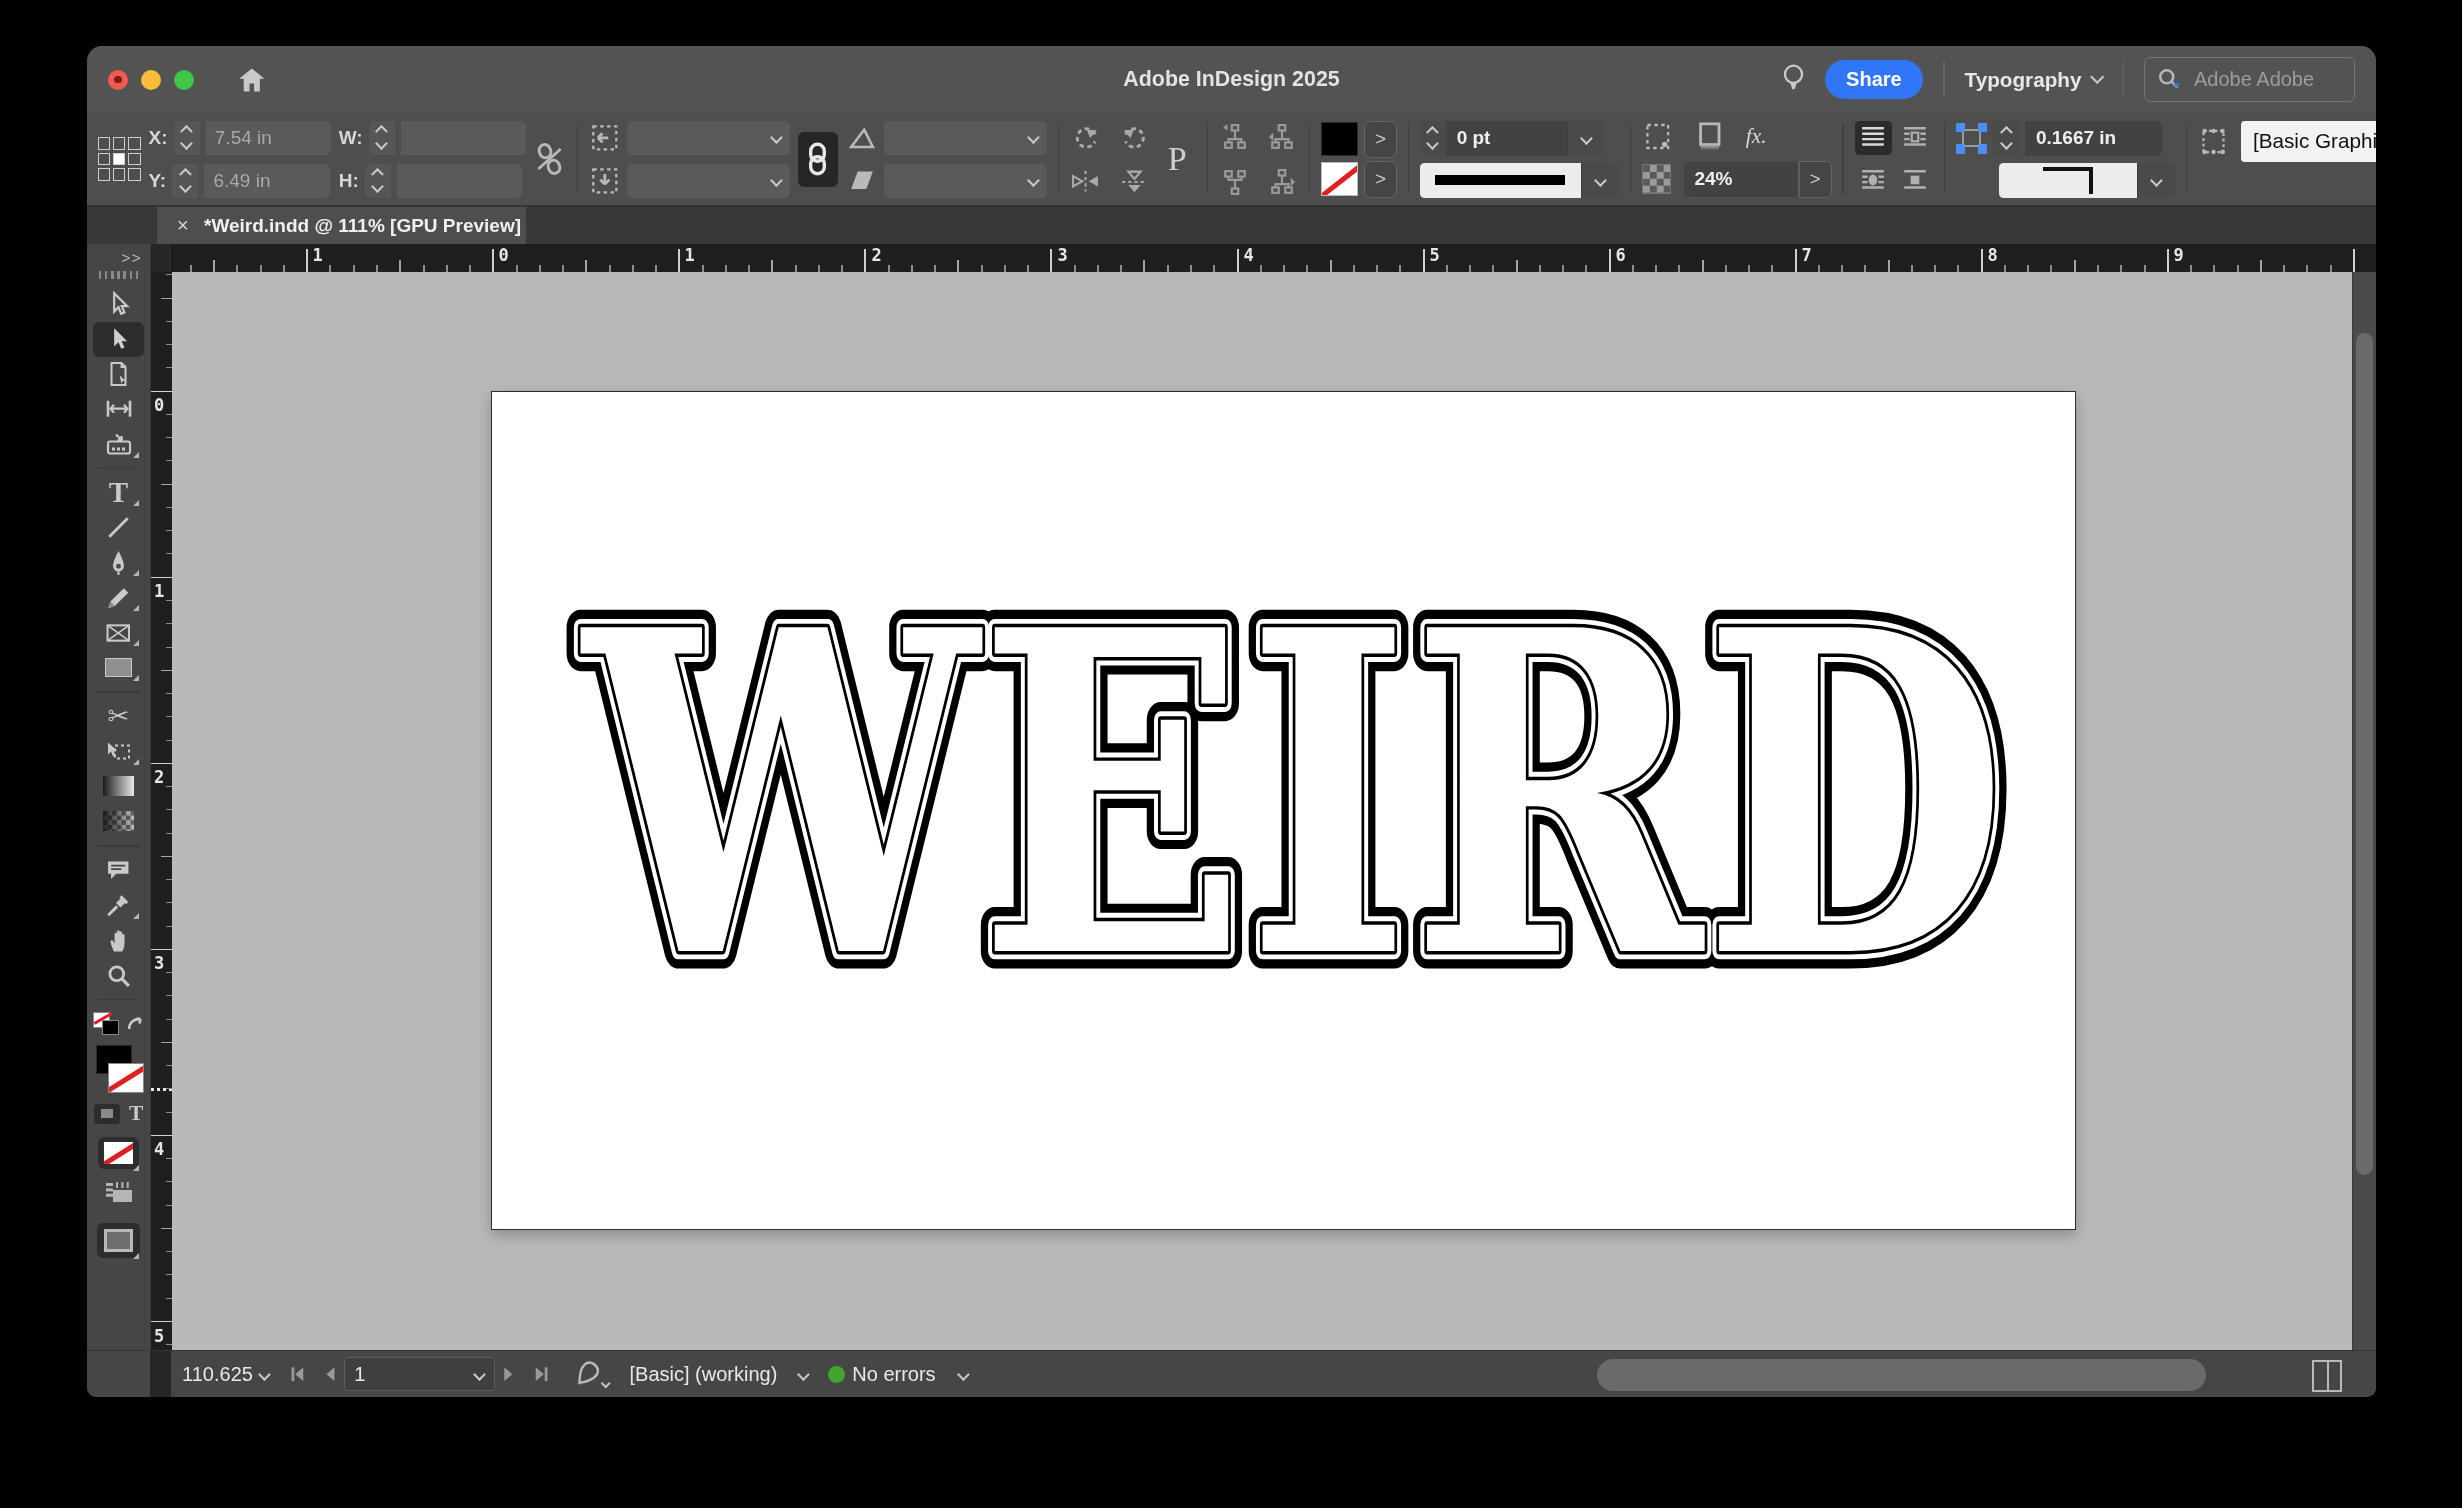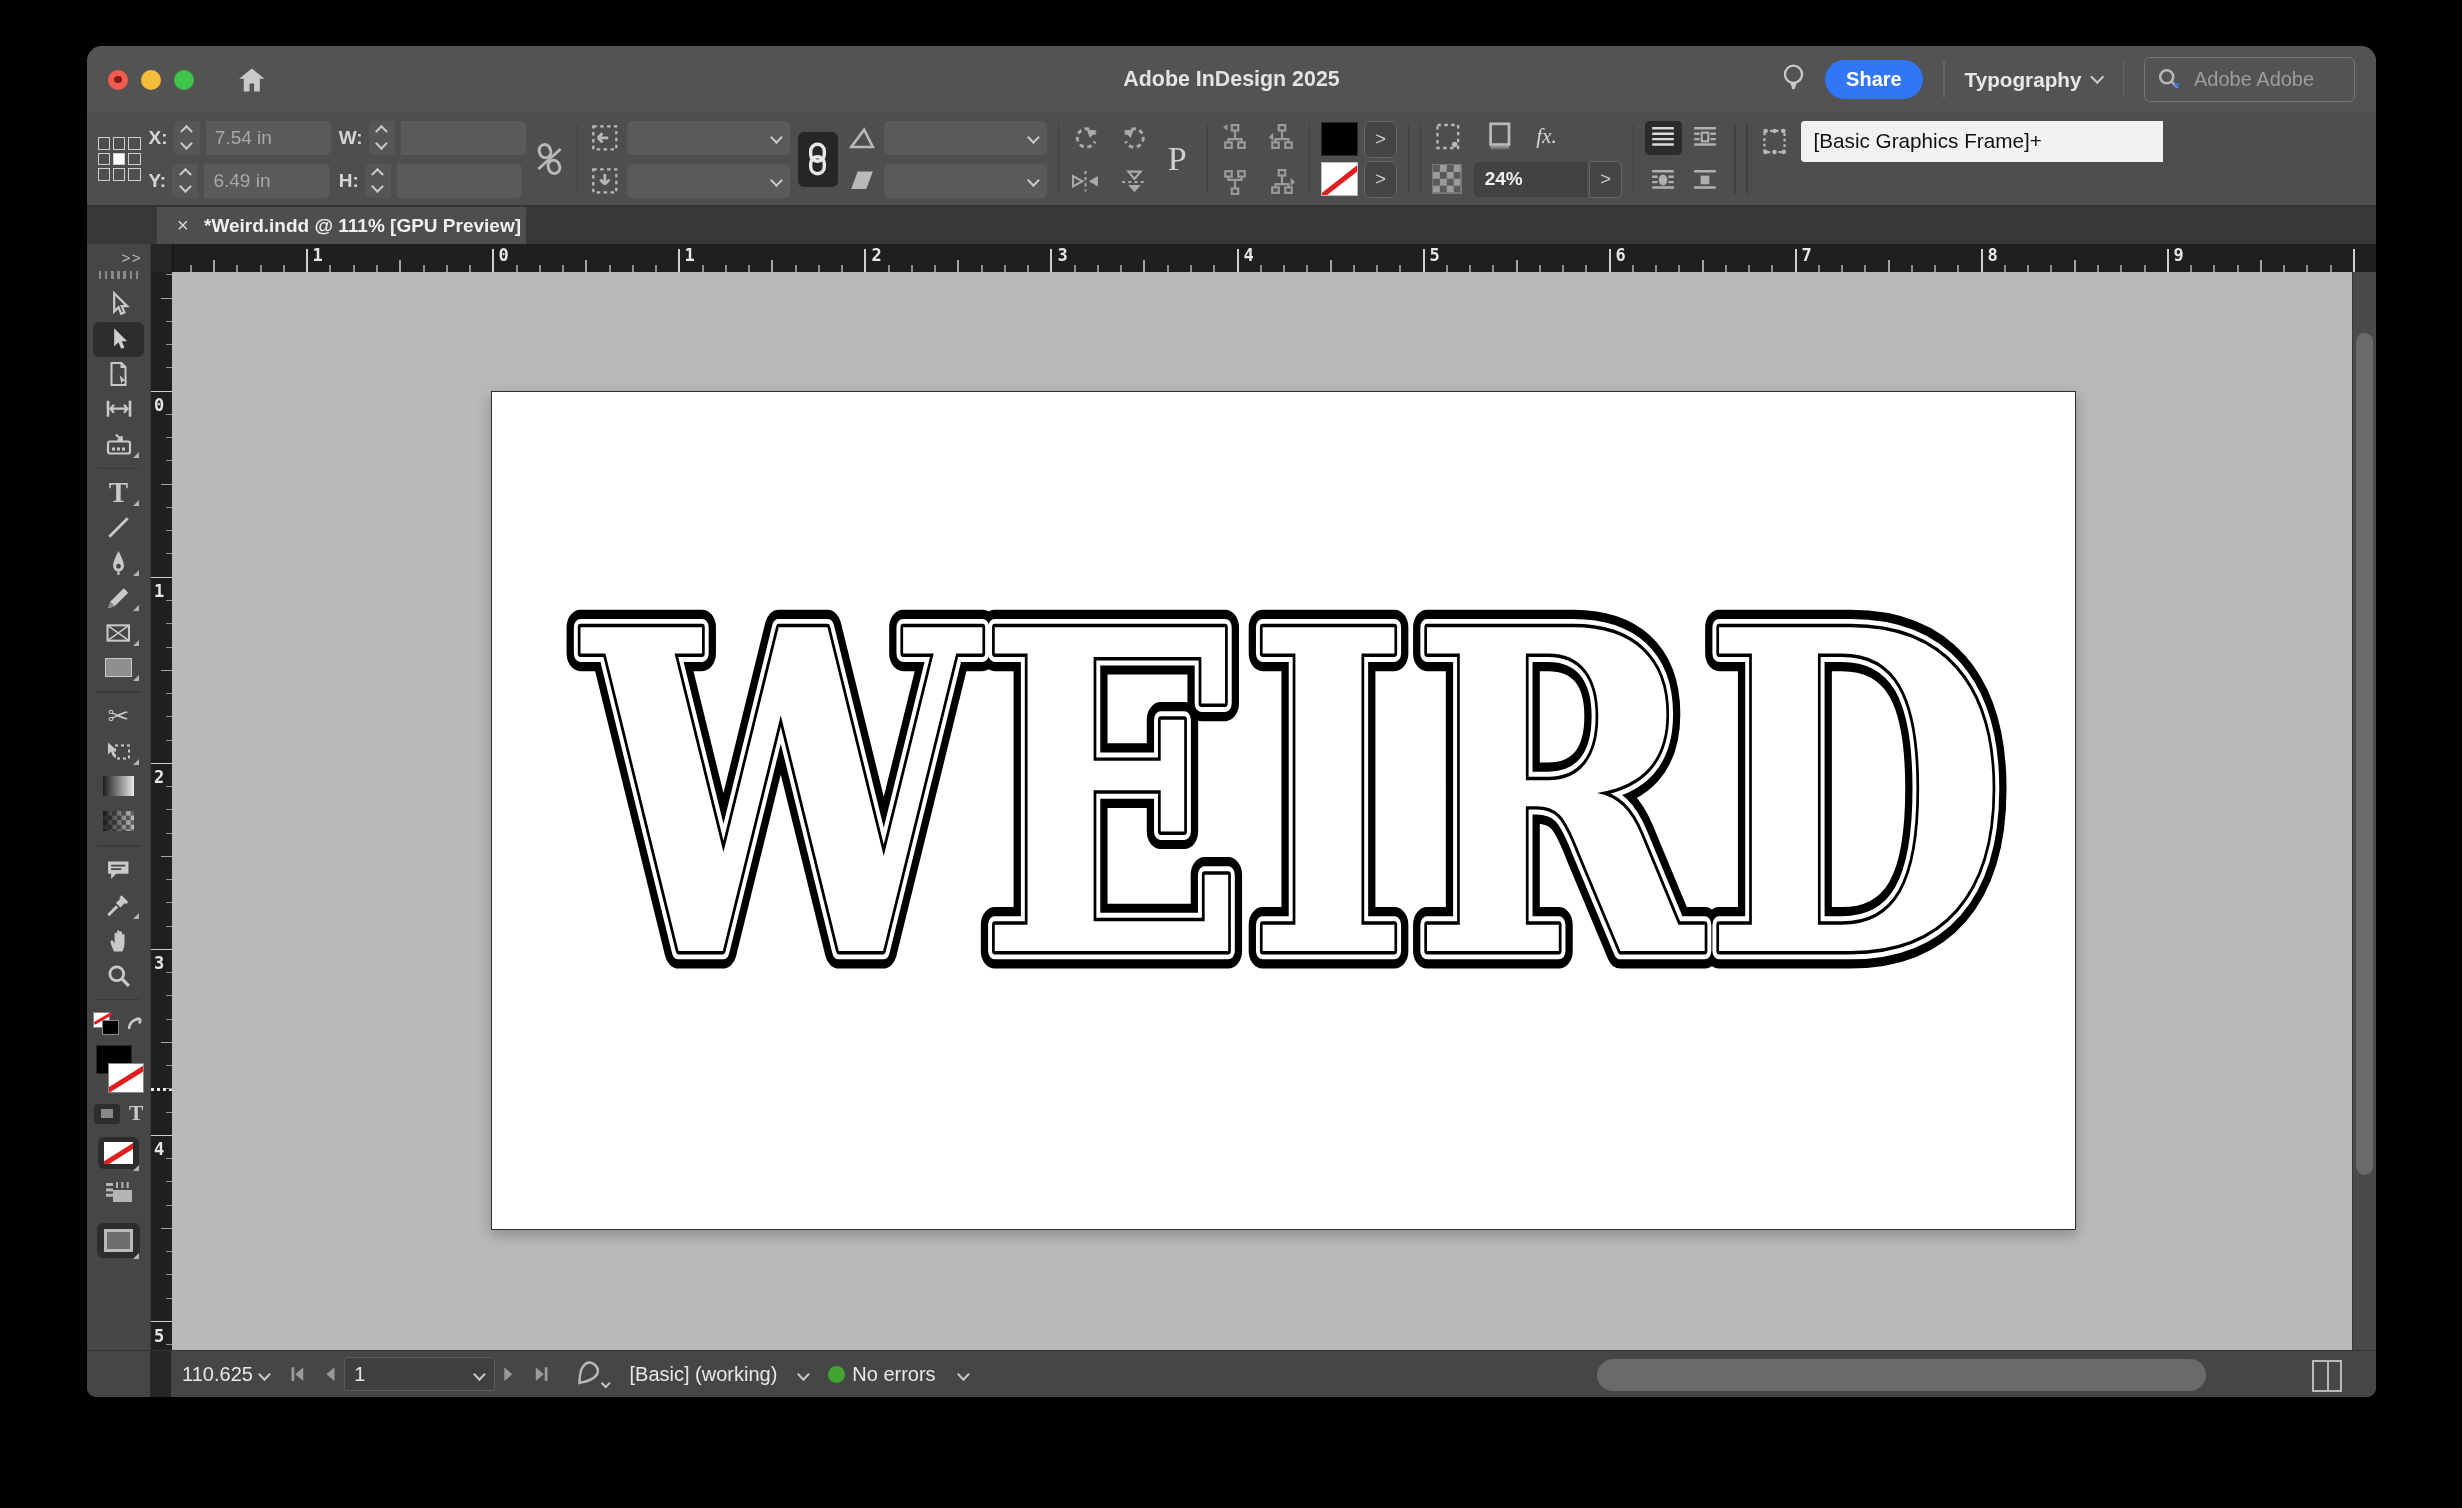--- a/index.html
+++ b/index.html
@@ -393,20 +393,42 @@
         </div>
         <div class="row">
           <span class="swatch-none"></span>
           <span class="gtbtn">&gt;</span>
         </div>
       </div>
     </div>
 
     <div class="gdiv"></div>
 
+    <div class="grp">
+      <div class="col2">
+        <div class="row" style="gap:0">
+          <span class="stp" style="background:#4a4a4a">
+                <i class="cup"></i>
+                <i class="cdn2"></i>
+              </span>
+          <span class="valbox" style="width:100px">0 pt</span>
+          <span class="chvbtn">
+                <i class="cdn2"></i>
+              </span>
+        </div>
+        <div class="row" style="gap:0">
+          <span class="strokeswatch">
+                <span></span>
+              </span>
+          <span class="chvbtn">
+                <i class="cdn2"></i>
+              </span>
+        </div>
+      </div>
+    </div>
 
     <div class="gdiv"></div>
 
     <div class="grp">
       <div class="col2">
         <div class="row" style="gap:20px">
           <span class="sq">
             <svg class="ic" width="27.6" height="31" viewBox="0 0 24 26">
                   <rect x="3" y="3" width="18" height="20" fill="none" stroke="#b9b9b9" stroke-width="2" stroke-dasharray="3 3"></rect>
                   <circle cx="18" cy="20" r="2.4" fill="#b9b9b9"></circle>
@@ -463,20 +485,46 @@
                   <path d="M2 2 H22 M2 17 H22" stroke="#b0b0b0" stroke-width="2.2"></path>
                   <rect x="8" y="6" width="8" height="8" fill="#b0b0b0"></rect>
                 </svg>
           </span>
         </div>
       </div>
     </div>
 
     <div class="gdiv"></div>
 
+    <div class="grp">
+      <div class="col2">
+        <div class="row">
+          <span class="cornblue">
+                <b></b>
+                <i></i>
+                <i></i>
+                <i></i>
+                <i></i>
+              </span>
+          <span class="stp" style="background:#4a4a4a">
+                <i class="cup"></i>
+                <i class="cdn2"></i>
+              </span>
+          <span class="valbox" style="width:115px;border-radius:0 5.4px 5.4px 0">0.1667 in</span>
+        </div>
+        <div class="row" style="margin-left:43px;gap:0">
+          <span class="cornerswatch">
+                <span></span>
+              </span>
+          <span class="chvbtn">
+                <i class="cdn2"></i>
+              </span>
+        </div>
+      </div>
+    </div>
 
     <div class="gdiv"></div>
 
     <div class="grp">
       <div class="col2">
         <div class="row" style="gap:10.7px">
           <span class="sq">
             <svg class="ic" width="29" height="31" viewBox="0 0 26 27">
                   <rect x="4" y="4" width="18" height="19" fill="none" stroke="#b9b9b9" stroke-width="2" stroke-dasharray="2.5 2.5"></rect>
                   <circle cx="5" cy="4" r="2" fill="#b9b9b9"></circle>

